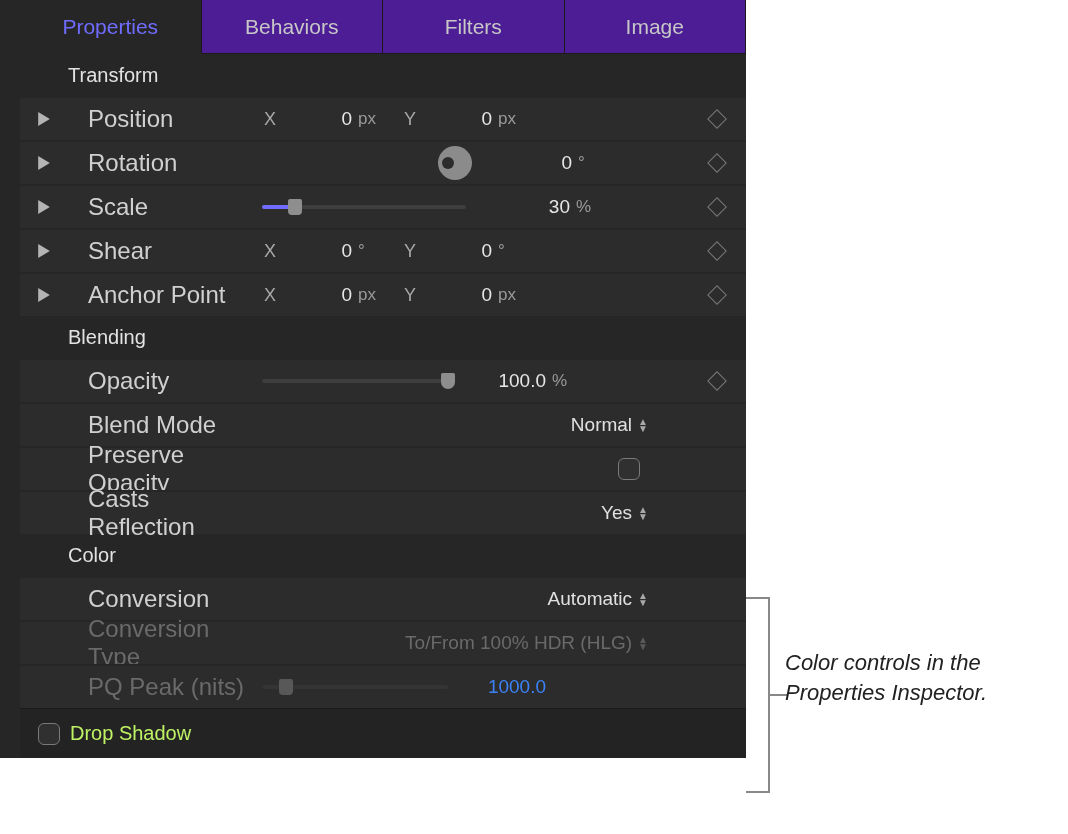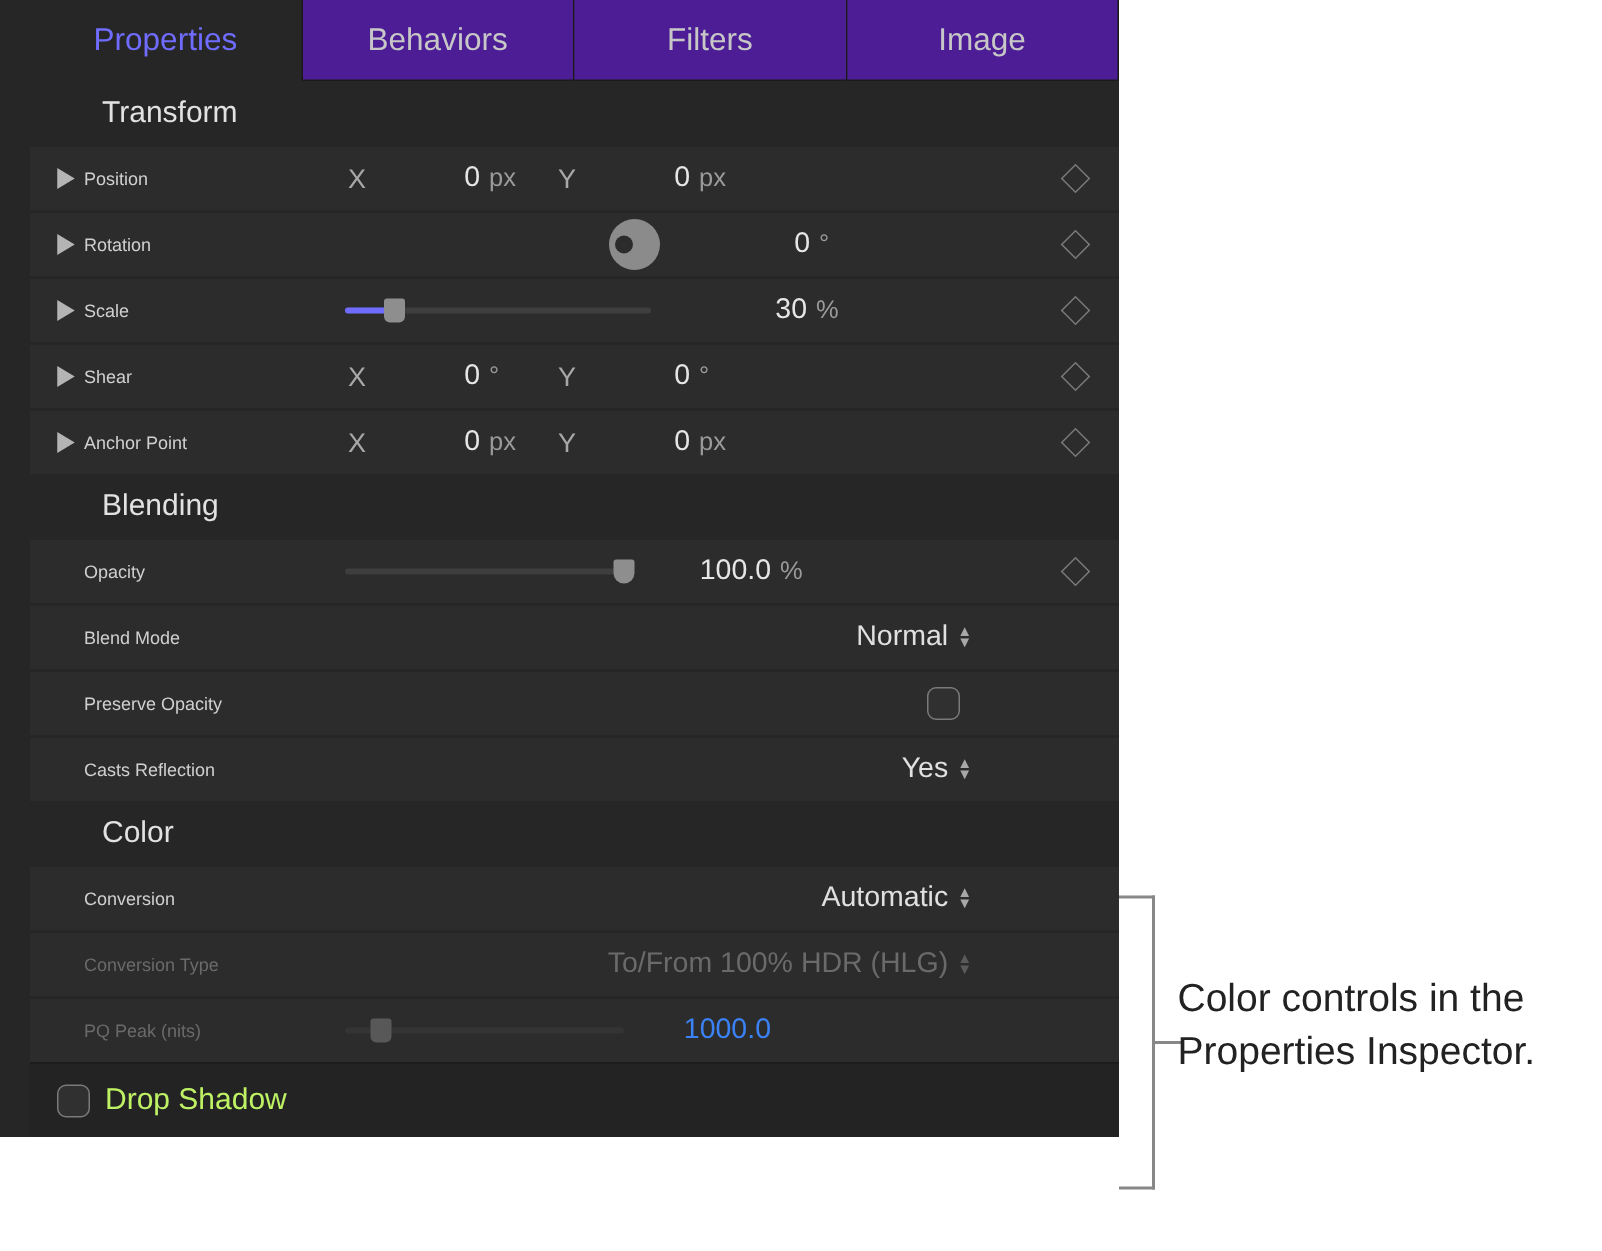--- a/index.html
+++ b/index.html
@@ -5,21 +5,21 @@
   * { box-sizing: border-box; margin: 0; padding: 0; }
   html, body { background: #fff; font-family: -apple-system, "Helvetica Neue", Arial, sans-serif; }
   .frame { width: 1068px; height: 834px; position: relative; }
   .inspector { width: 746px; background: #262626; color: #bdbdbd; display: flex; flex-direction: column; padding-left: 20px; }
   .tabs { display: flex; height: 54px; }
   .tab { flex: 1; display: flex; align-items: center; justify-content: center; font-size: 21px; color: #c7c7c7; background: #4c1d95; border-right: 1px solid #1a1a1a; border-bottom: 1px solid #1a1a1a; cursor: pointer; }
   .tab.active { color: #6f6cff; background: #262626; border-bottom: 1px solid #262626; }
   .section-title { height: 42px; display: flex; align-items: center; padding-left: 48px; font-size: 20px; color: #e2e2e2; text-align: center; }
   .row { height: 44px; display: flex; align-items: center; background: #2c2c2c; border-top: 2px solid #262626; padding-left: 12px; }
   .row .disc { width: 24px; display:flex; align-items:center; justify-content:center; color:#b4b4b4; }
-  .row .label { width: 168px; font-size: 12px; color: #d0d0d0; }
+  .row .label { width: 168px; font-size: 24px; color: #d0d0d0; margin-left: 32px; }
   .row .label.dim { color: #6a6a6a; }
   .mid { flex: 1; display: flex; align-items: center; }
   .axis { width: 28px; text-align: center; font-size: 18px; color: #a8a8a8; }
   .val  { width: 72px; text-align: right; font-size: 19px; color: #e6e6e6; padding-right: 4px; }
   .val.dim { color: #3b82f6; }
   .unit { width: 40px; font-size: 17px; color: #9a9a9a; padding-left: 2px; }
   .unit.dim { color: #5a5a5a; }
   .key { width: 58px; display:flex; align-items:center; justify-content:center; }
   .diamond { width:14px; height:14px; transform: rotate(45deg); border: 1.5px solid #7a7a7a; }
   .disc svg { width: 12px; height: 14px; }
@@ -31,21 +31,21 @@
   .dial { width: 34px; height: 34px; border-radius: 50%; background:#8b8b8b; position: relative; }
   .dial::after { content:""; position:absolute; width:12px; height:12px; border-radius:50%; background:#2c2c2c; left:4px; top:11px; }
   .popup { display:flex; align-items:center; justify-content:flex-end; font-size:19px; color:#e0e0e0; flex:1; }
   .popup.dim { color:#6a6a6a; }
   .updown { margin-left: 6px; display:flex; flex-direction:column; line-height:7px; font-size:10px; color:#a8a8a8; }
   .updown.dim { color:#5a5a5a; }
   .checkbox { width:22px; height:22px; border-radius:6px; border:1.5px solid #7a7a7a; background:#303030; }
   .checkbox.left { margin-right: 10px; }
   .drop-row { height: 50px; display:flex; align-items:center; padding-left: 18px; background:#232323; border-top:1px solid #1b1b1b; }
   .drop-row .dlabel { font-size:20px; color:#bef264; }
-  .callout { position:absolute; left: 785px; top: 648px; font-size: 26px; color:#222; line-height:1.35; }
+  .callout { position:absolute; left: 785px; top: 648px; font-size: 22px; color:#222; line-height:1.35;font-style:italic; }
   .bracket { position:absolute; left:746px; top:597px; width:28px; height:196px; }
   .bracket .v { position:absolute; left:22px; top:0; bottom:0; width:2px; background:#888; }
   .bracket .t { position:absolute; left:0; top:0; width:24px; height:2px; background:#888; }
   .bracket .b { position:absolute; left:0; bottom:0; width:24px; height:2px; background:#888; }
   .bracket .m { position:absolute; left:22px; top:50%; width:20px; height:2px; background:#888; transform:translateY(-1px); }
 </style>
 </head>
 <body>
 
 <div class="frame">

